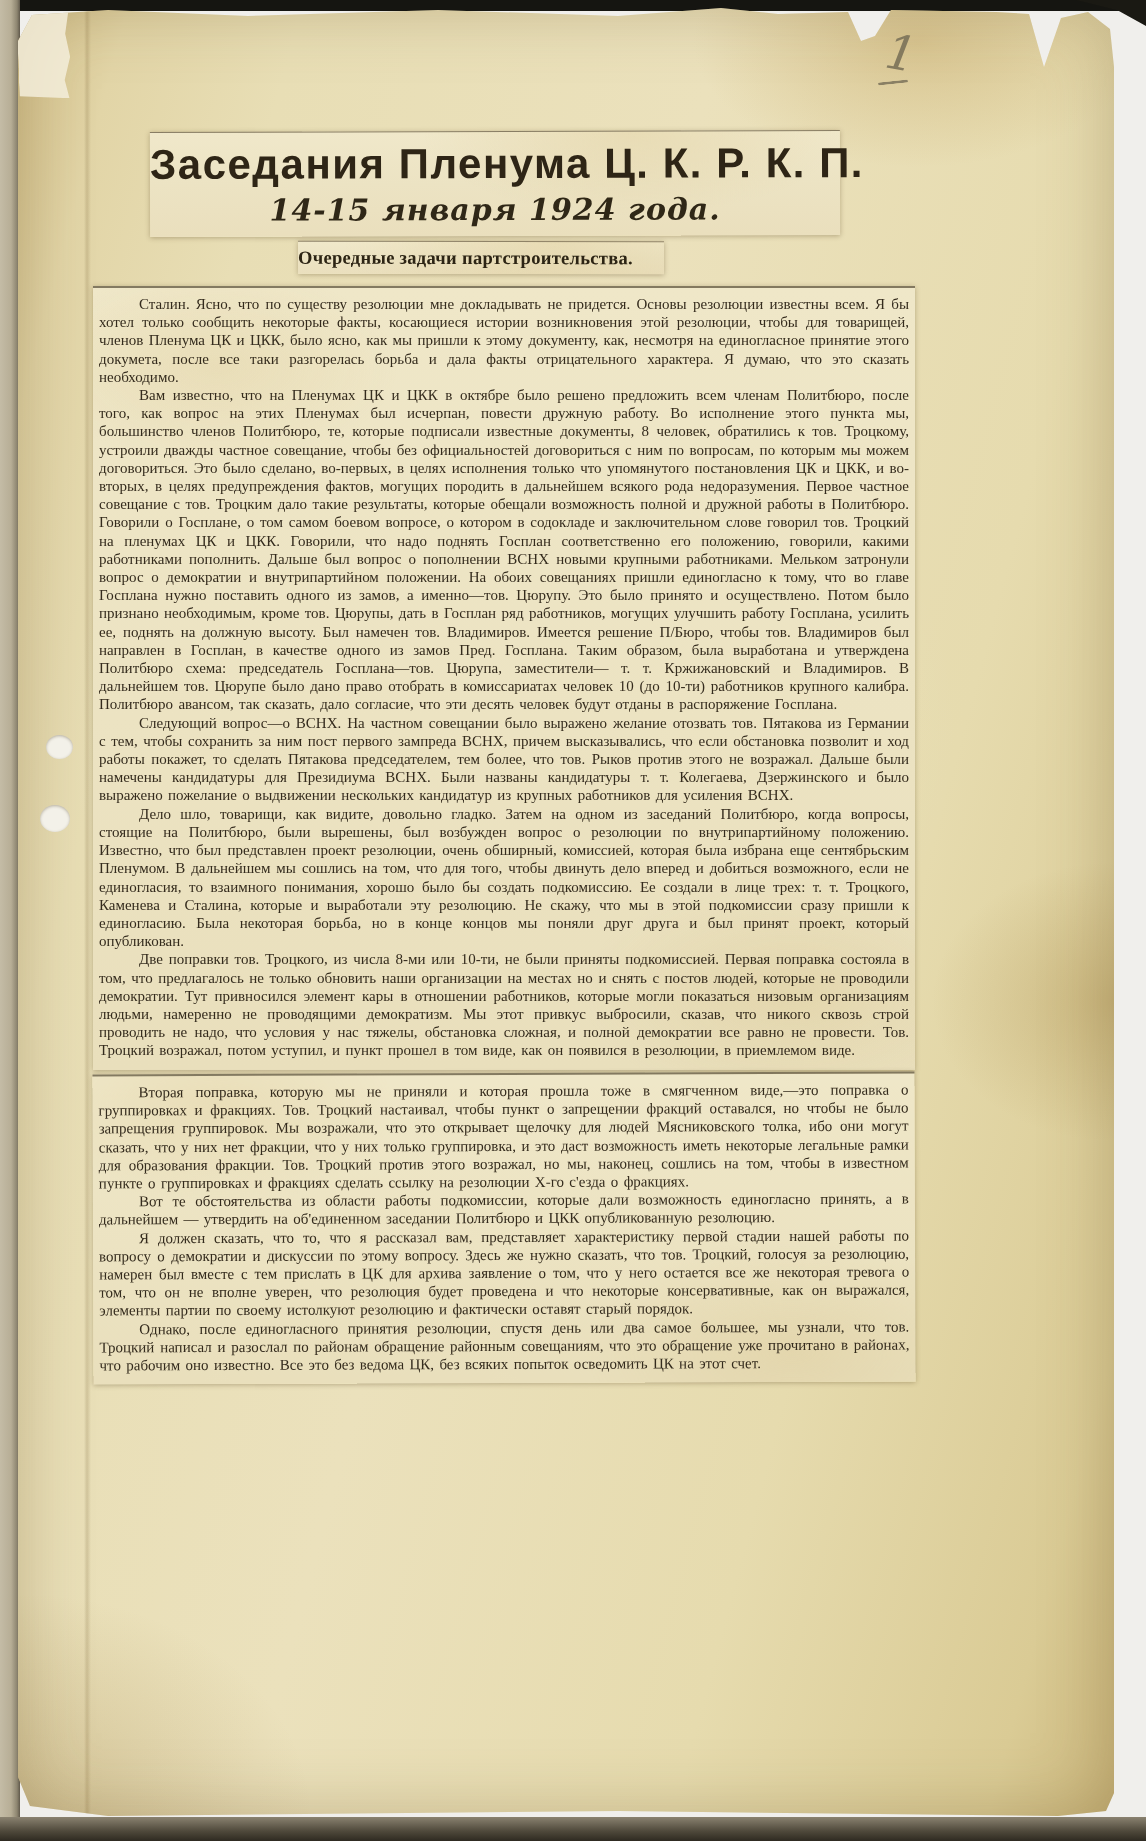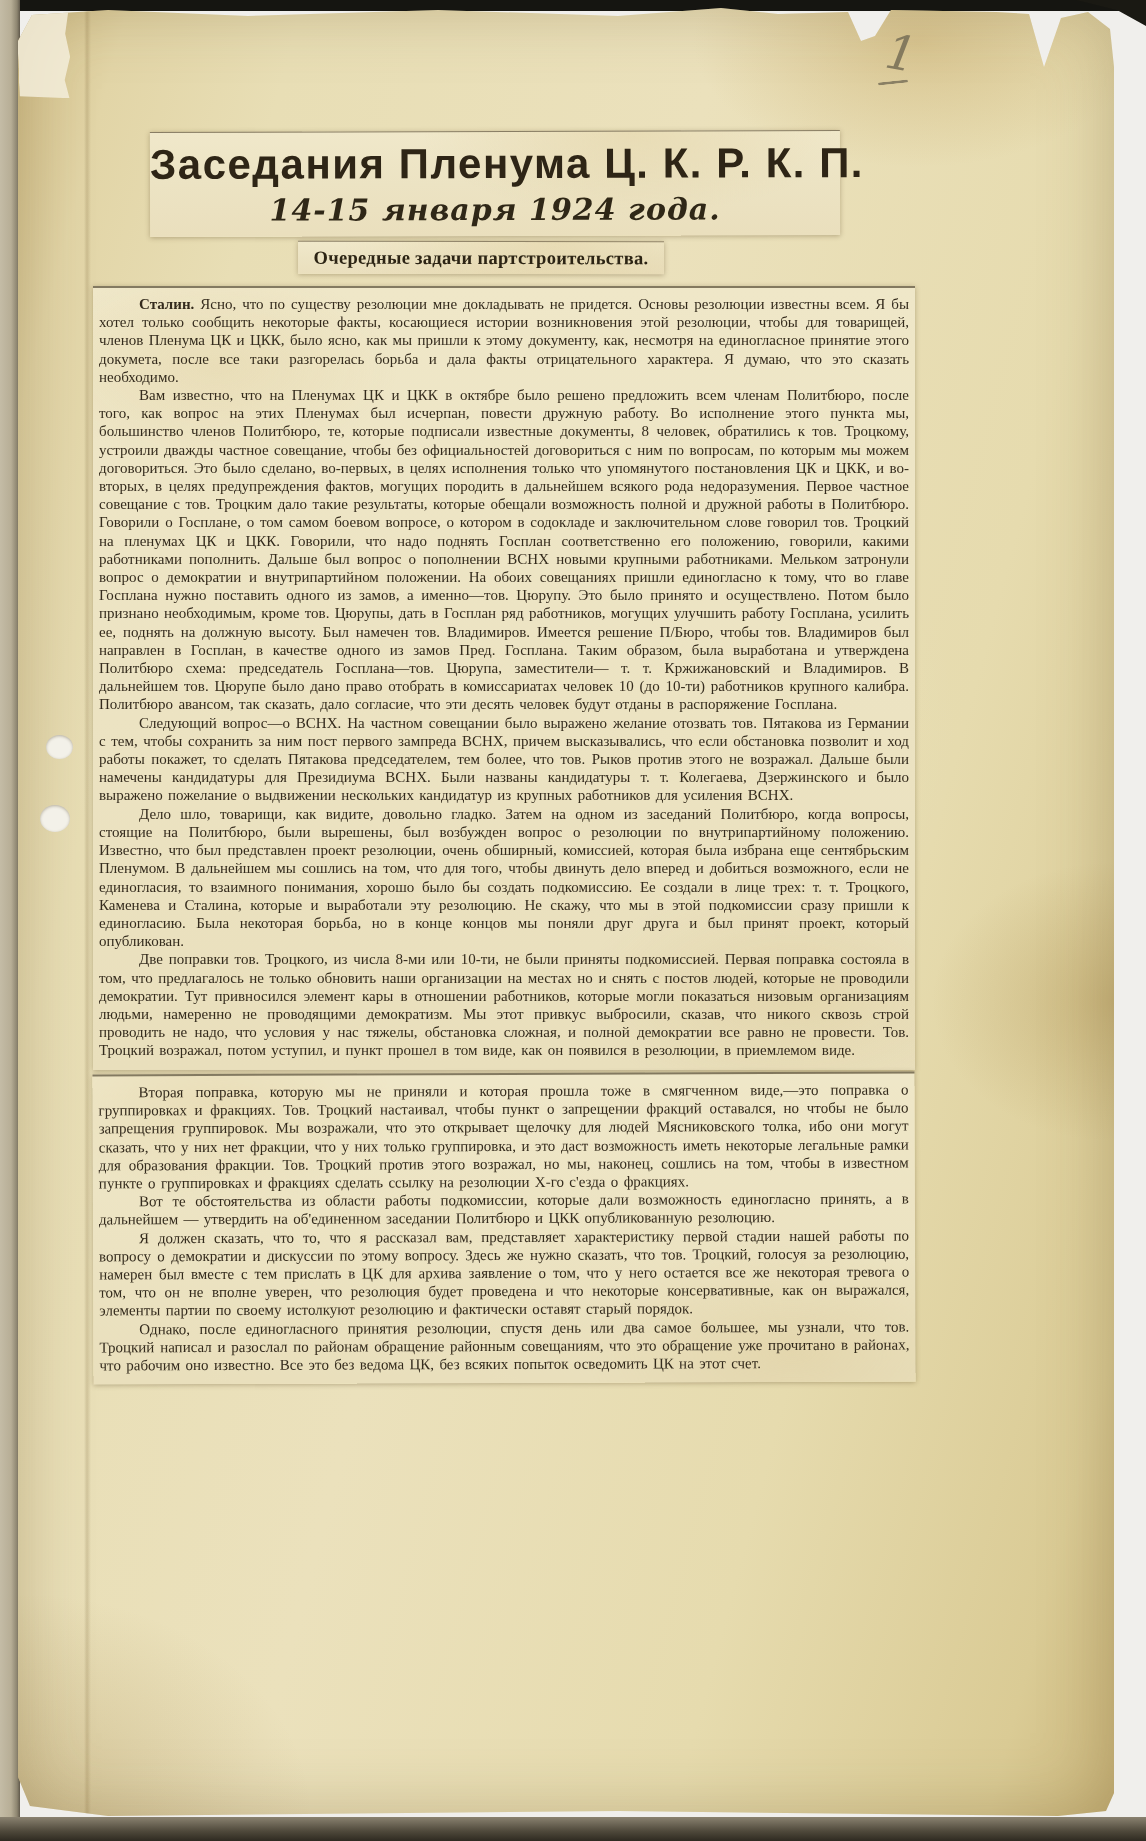--- a/index.html
+++ b/index.html
@@ -75,21 +75,21 @@
   .doc-date{
     margin-top:6px;
     font-family:"DejaVu Serif", serif;font-style:italic;font-weight:600;
     font-size:30px;color:#2f2717;letter-spacing:1px;
   }
 
   .heading-clip{
     left:280px;top:236px;width:366px;height:32px;
     border-top:1.5px solid rgba(55,44,26,0.5);
     transform:rotate(0.1deg);
-    display:flex;align-items:center;justify-content:center;
+    display:flex;align-items:center;justify-content:flex-start;
   }
   .section-heading{
     margin:0;font-family:"Liberation Serif", serif;font-weight:700;
     font-size:18.5px;color:#2c2414;letter-spacing:0.3px;white-space:nowrap;
   }
 
   .body-col{position:absolute;left:75px;top:281px;width:822px;}
   .body-clip{
     position:relative;width:100%;box-sizing:border-box;
     padding:7px 6px 10px 6px;
@@ -101,21 +101,21 @@
     border-top:2px solid rgba(48,38,22,0.55);
   }
   .body-clip-2{margin-top:3px;transform:rotate(-0.2deg);}
 
   .para{
     margin:0;text-indent:40px;text-align:justify;
     font-family:"Liberation Serif", serif;
     font-size:15px;line-height:18.2px;color:#342b1d;
     word-spacing:1.6px;
   }
-  .speaker{font-weight:700;margin-right:6px;}
+  .speaker{font-weight:400;margin-right:6px;}
 
   .hole{
     position:absolute;background:#f3f1e9;border-radius:50%;
     box-shadow:inset 0 1px 3px rgba(70,55,25,0.35);
   }
   .hole-1{left:28px;top:730px;width:27px;height:24px;}
   .hole-2{left:22px;top:800px;width:30px;height:27px;}
 </style>
 </head>
 <body>

